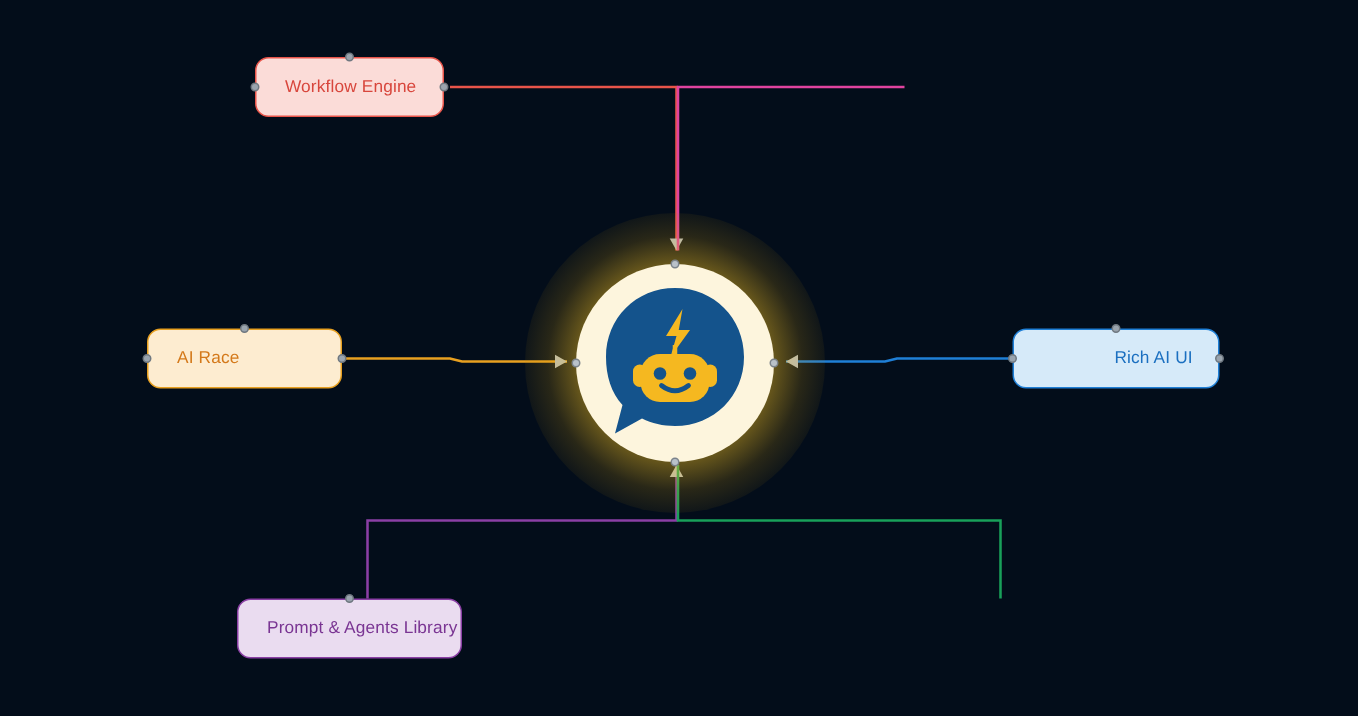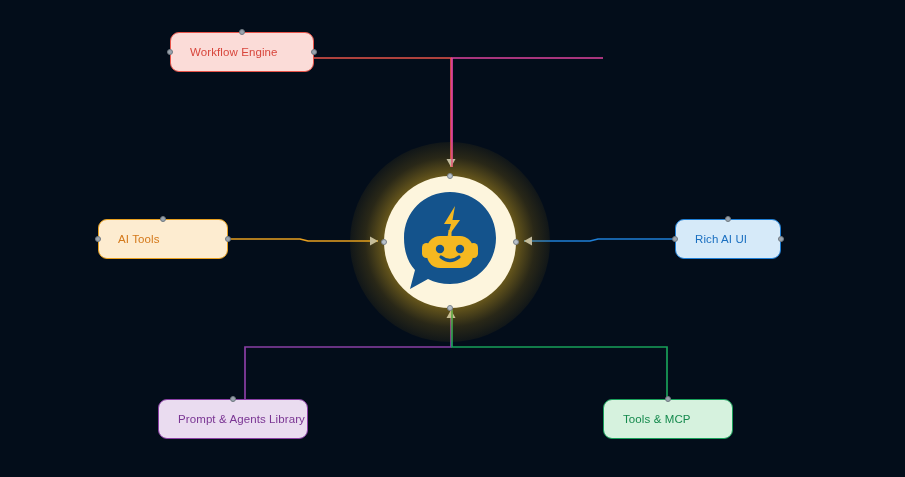--- a/index.html
+++ b/index.html
@@ -159,45 +159,41 @@
       <circle cx="60" cy="59" r="4.2" fill="#14538c"></circle>
 
       <path d="M 41,67 Q 50,74 59,67" fill="none" stroke="#14538c" stroke-width="3.2" stroke-linecap="round"></path>
     </svg>
     <div class="hub-handle" style="top:-3px;left:63px;"></div>
     <div class="hub-handle" style="bottom:-3px;left:63px;"></div>
     <div class="hub-handle" style="left:-3px;top:63px;"></div>
     <div class="hub-handle" style="right:-3px;top:63px;"></div>
   </div>
 
-  <div class="node" style="left:170px; top:32px; width:144px; height:40px; background:#fbdcd8; border-color:#e8544a;">
+  <div class="node" style="left:170px; top:38px; width:126px; height:40px; background:#fbdcd8; border-color:#e8544a;">
     <span class="node-label" style="color:#d8463c;">Workflow Engine</span>
     <span class="handle top"></span>
     <span class="handle left"></span>
     <span class="handle right"></span>
   </div>
 
 
   <div class="node" style="left:98px; top:219px; width:130px; height:40px; background:#fdecd0; border-color:#e8a020;">
-    <span class="node-label" style="color:#d4791a;">AI Tools</span>
+    <span class="node-label" style="color:#d4791a;">AI Race</span>
     <span class="handle top"></span>
     <span class="handle left"></span>
     <span class="handle right"></span>
   </div>
 
-  <div class="node" style="left:675px; top:219px; width:106px; height:40px; background:#d6eaf9; border-color:#1f7fd6;">
+  <div class="node" style="left:675px; top:219px; width:138px; height:40px; background:#d6eaf9; border-color:#1f7fd6;padding-left:48px;">
     <span class="node-label" style="color:#1a6fc0;">Rich AI UI</span>
     <span class="handle top"></span>
     <span class="handle left"></span>
     <span class="handle right"></span>
   </div>
 
   <div class="node" style="left:158px; top:399px; width:150px; height:40px; background:#eadcf0; border-color:#8b3fa5;">
     <span class="node-label" style="color:#7a3593;">Prompt &amp; Agents Library</span>
     <span class="handle top"></span>
   </div>
 
-  <div class="node" style="left:603px; top:399px; width:130px; height:40px; background:#d6f2de; border-color:#19a05a;">
-    <span class="node-label" style="color:#158a4d;">Tools &amp; MCP</span>
-    <span class="handle top"></span>
-  </div>
 
 </div>
 
 </body></html>

